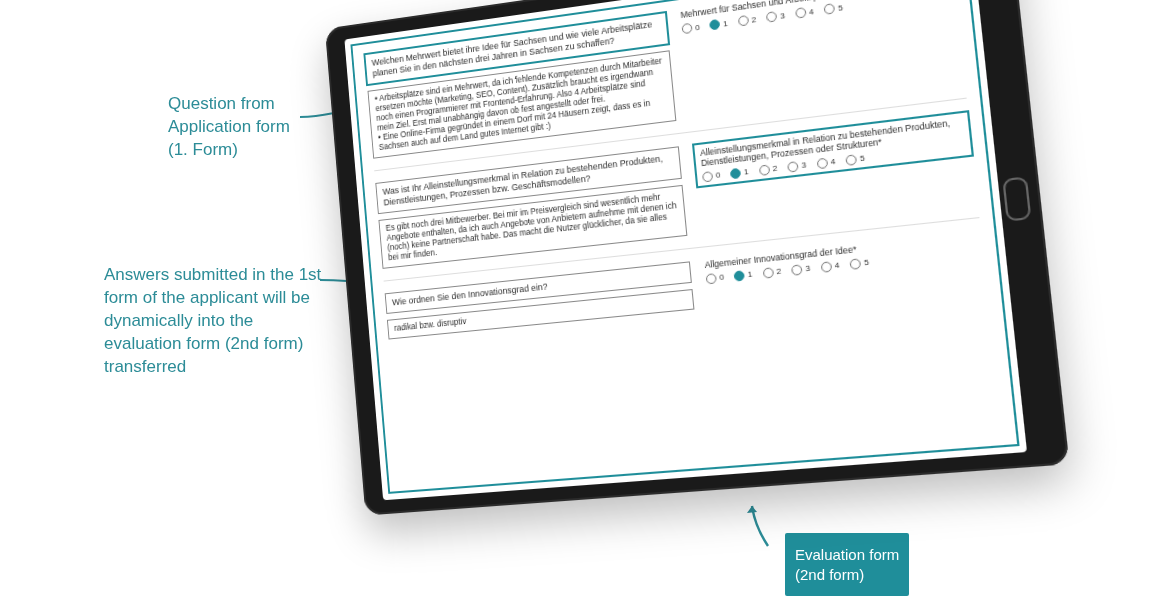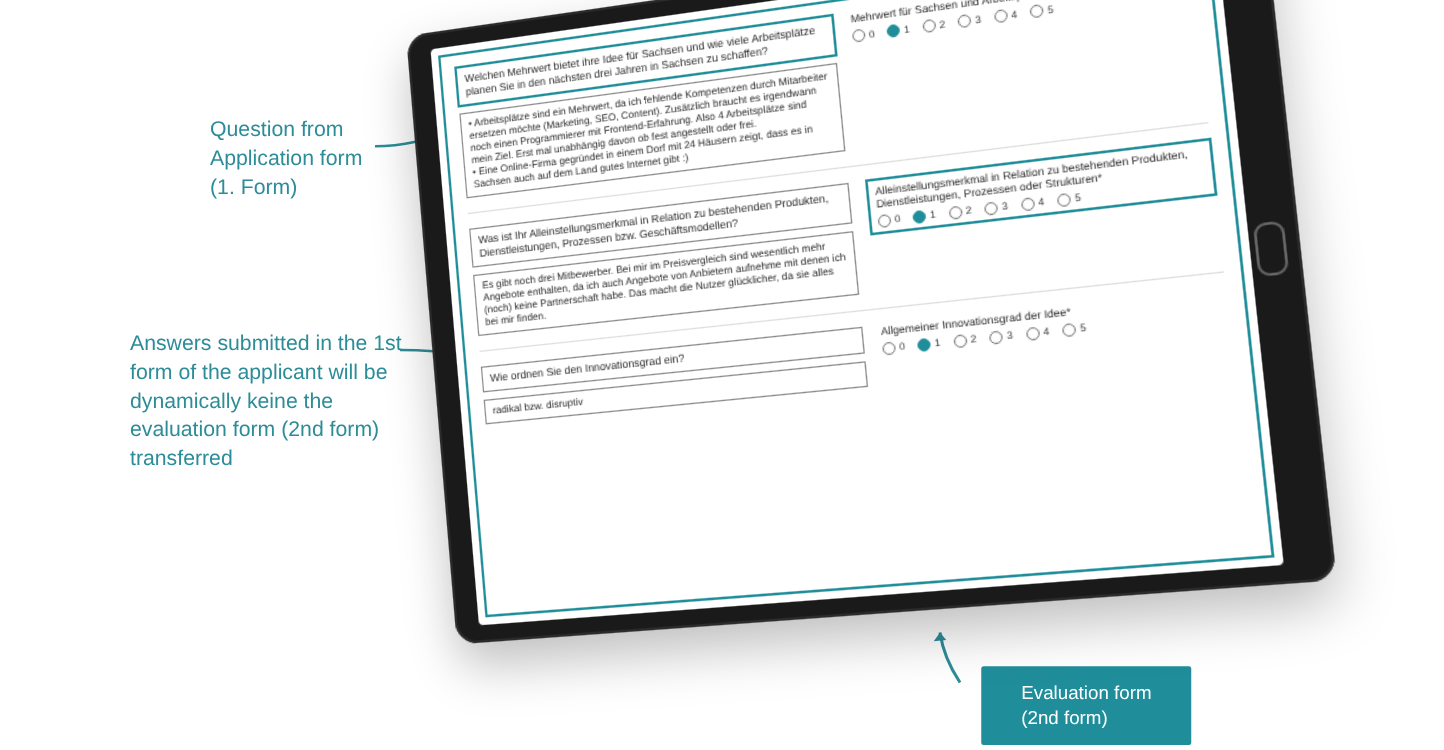--- a/index.html
+++ b/index.html
@@ -9,21 +9,21 @@
     --annot:#2c8c97;
   }
   html,body{margin:0;padding:0;width:1155px;height:600px;background:#ffffff;font-family:Arial,Helvetica,sans-serif;color:var(--ink);overflow:hidden;}
   .canvas{position:relative;width:1155px;height:600px;}
 
   
   .annot{position:absolute;color:var(--annot);font-size:17px;line-height:1.35;}
   .annot.a1{left:168px;top:93px;width:180px;}
   .annot.a2{left:104px;top:264px;width:220px;}
   .annot.a3{left:750px;top:338px;width:190px;text-align:left;}
-  .badge{position:absolute;left:785px;top:533px;background:var(--teal);color:#fff;padding:12px 32px;font-size:15px;line-height:1.3;border-radius:2px;}
+  .badge{position:absolute;left:785px;top:533px;background:var(--teal);color:#fff;padding:12px 10px;font-size:15px;line-height:1.3;border-radius:2px;}
 
   
   .arrow{position:absolute;overflow:visible;}
 
   
   .stage{position:absolute;left:345px;top:20px;width:680px;height:500px;
          perspective:2200px;perspective-origin:0% 50%;}
   .tablet{width:680px;height:500px;
           transform:rotateX(3deg) rotateY(-18deg) rotateZ(-5deg) scale(0.98);
           transform-origin:0% 50%;
@@ -54,21 +54,21 @@
   .rnum{font-size:8px;color:#333;}
 
   .divider{height:1px;background:#ddd;margin:2px 0;}
 </style>
 </head>
 <body>
 
 <div class="canvas">
 
   <div class="annot a1">Question from<br>Application form<br>(1. Form)</div>
-  <div class="annot a2">Answers submitted in the 1st form of the applicant will be dynamically keine the evaluation form (2nd form) transferred</div>
+  <div class="annot a2">Answers submitted in the 1st form of the applicant will be dynamically into the evaluation form (2nd form) transferred</div>
   <div class="annot a3">Evaluation by jurors in the evaluation form (2nd form)</div>
   <div class="badge">Evaluation form<br>(2nd form)</div>
 
   <svg class="arrow" style="left:300px;top:95px;width:90px;height:40px">
     <path d="M0,22 C30,22 55,12 78,6" stroke="#2c8c97" stroke-width="2" fill="none"></path>
     <path d="M78,6 l-8,-3 l3,8 z" fill="#2c8c97"></path>
   </svg>
 
   <svg class="arrow" style="left:320px;top:270px;width:110px;height:30px">
     <path d="M0,10 C40,10 70,16 100,22" stroke="#2c8c97" stroke-width="2" fill="none"></path>

